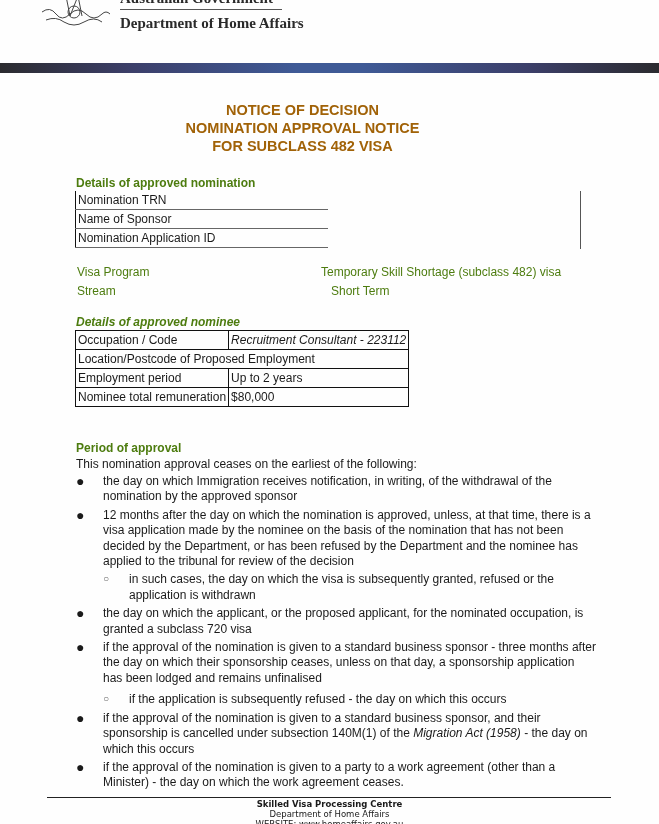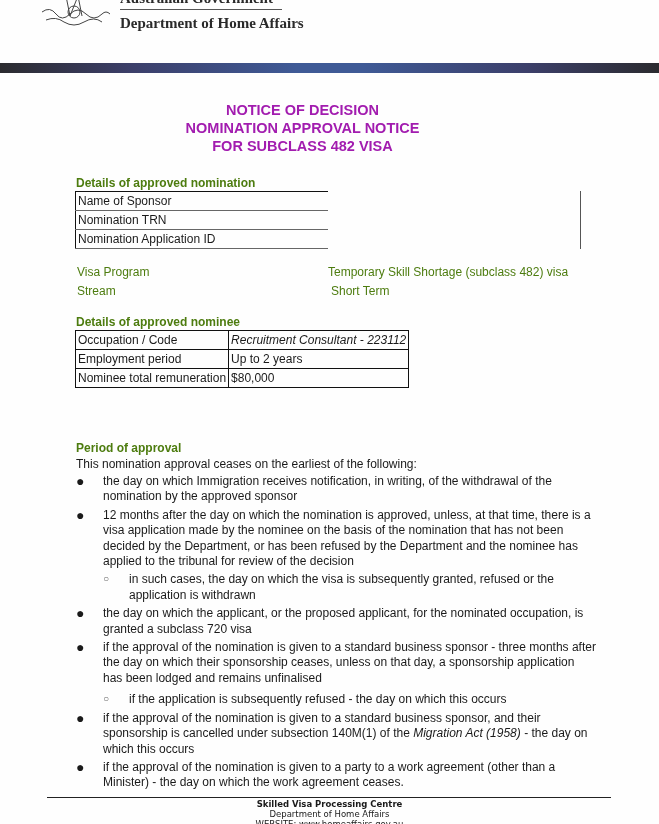--- a/index.html
+++ b/index.html
@@ -4,21 +4,21 @@
 <style>
   html, body { margin:0; padding:0; }
   body { width:659px; height:824px; background:#fefefe; position:relative; overflow:hidden;
          font-family:"Liberation Sans", sans-serif; color:#1a1a1a; }
   .crest { position:absolute; left:36px; top:-8px; width:76px; height:40px; }
   .gov { position:absolute; left:120px; top:-10px; font-family:"Liberation Serif", serif; font-weight:bold; font-size:15px; color:#2a2a2a; }
   .gov-rule { position:absolute; left:120px; top:9px; width:162px; height:1px; background:#555; }
   .dept { position:absolute; left:120px; top:15px; font-family:"Liberation Serif", serif; font-weight:bold; font-size:15px; color:#2a2a2a; }
   .band { position:absolute; left:0; top:63px; width:659px; height:10px;
           background:linear-gradient(90deg,#2b2b2f 0%,#3c3f6a 20%,#3f5a96 45%,#3f5a96 55%,#3c3f6a 80%,#2b2b2f 100%); }
-  .title { position:absolute; left:0; width:605px; text-align:center; top:101px; font-weight:bold; font-size:14.5px; line-height:18px; color:#a21caf; }
+  .title { position:absolute; left:0; width:605px; text-align:center; top:101px; font-weight:bold; font-size:14.5px; line-height:18px; color:#a16207; }
   .section-head { position:absolute; left:76px; font-weight:bold; font-size:12px; color:#4d7c0f; }
   table.tbl { position:absolute; left:75px; border-collapse:collapse; font-size:12px; }
   table.tbl td { height:18px; padding:0 2px; vertical-align:middle; }
   .kv { position:absolute; font-size:12px; color:#4d7c0f; }
   .para { position:absolute; left:76px; font-size:12px; }
   ul.bullets { position:absolute; left:76px; top:474px; width:520px; margin:0; padding:0; list-style:none; font-size:12px; line-height:15.4px; }
   ul.bullets li { position:relative; padding-left:27px; margin-bottom:3px; }
   ul.bullets li .dot { position:absolute; left:0; top:0; font-size:14px; }
   ul.bullets li.sub { padding-left:53px; margin-top:3px; }
   ul.bullets li.sub .dot { left:27px; top:-1px; font-size:10px; color:#666; }
@@ -45,46 +45,49 @@
 <div class="title">
   <div>NOTICE OF DECISION</div>
   <div>NOMINATION APPROVAL NOTICE</div>
   <div>FOR SUBCLASS 482 VISA</div>
 </div>
 
 <div class="section-head" style="top:176px;">Details of approved nomination</div>
 <table class="tbl" style="top:191px;">
   <tbody>
       <tr>
+    <td style="border-left:1px solid #111;border-bottom:1px solid #666;">Nomination TRN</td>
+    <td></td>
+  </tr>
+  <tr>
     <td style="width:248px;border-top:1px solid #111;border-left:1px solid #111;border-bottom:1px solid #666;">Name of Sponsor</td>
     <td style="width:248px;"></td>
-  </tr>
-  <tr>
-    <td style="border-left:1px solid #111;border-bottom:1px solid #666;">Nomination TRN</td>
-    <td></td>
   </tr>
   <tr>
     <td style="border-left:1px solid #111;border-bottom:1px solid #666;">Nomination Application ID</td>
     <td></td>
   </tr>
 </tbody>
   </table>
 <div class="vline" style="left:580px;top:191px;height:58px;"></div>
 
 <div class="kv" style="left:77px;top:265px;">Visa Program</div>
-<div class="kv" style="left:328px;top:265px;">Temporary Skill Shortage (subclass 482) visa</div>
+<div class="kv" style="left:321px;top:265px;">Temporary Skill Shortage (subclass 482) visa</div>
 <div class="kv" style="left:77px;top:284px;text-align:center;">Stream</div>
 <div class="kv" style="left:331px;top:284px;">Short Term</div>
 
-<div class="section-head" style="top:315px;">Details of approved nominee</div>
+<div class="section-head" style="top:315px;font-style:italic;">Details of approved nominee</div>
 <table class="tbl" style="top:330px;border:1px solid #111;">
   <tbody>
   <tr>
     <td style="border-bottom:1px solid #111;border-right:1px solid #111;">Occupation / Code</td>
     <td style="border-bottom:1px solid #111;font-style:italic;">Recruitment Consultant - 223112</td>
+  </tr>
+  <tr>
+    <td colspan="2" style="border-bottom:1px solid #111;">Location/Postcode of Proposed Employment</td>
   </tr>
   <tr>
     <td style="border-bottom:1px solid #111;border-right:1px solid #111;">Employment period</td>
     <td style="border-bottom:1px solid #111;">Up to 2 years</td>
   </tr>
   <tr>
     <td style="border-right:1px solid #111;">Nominee total remuneration</td>
     <td>$80,000</td>
   </tr>
 </tbody>

